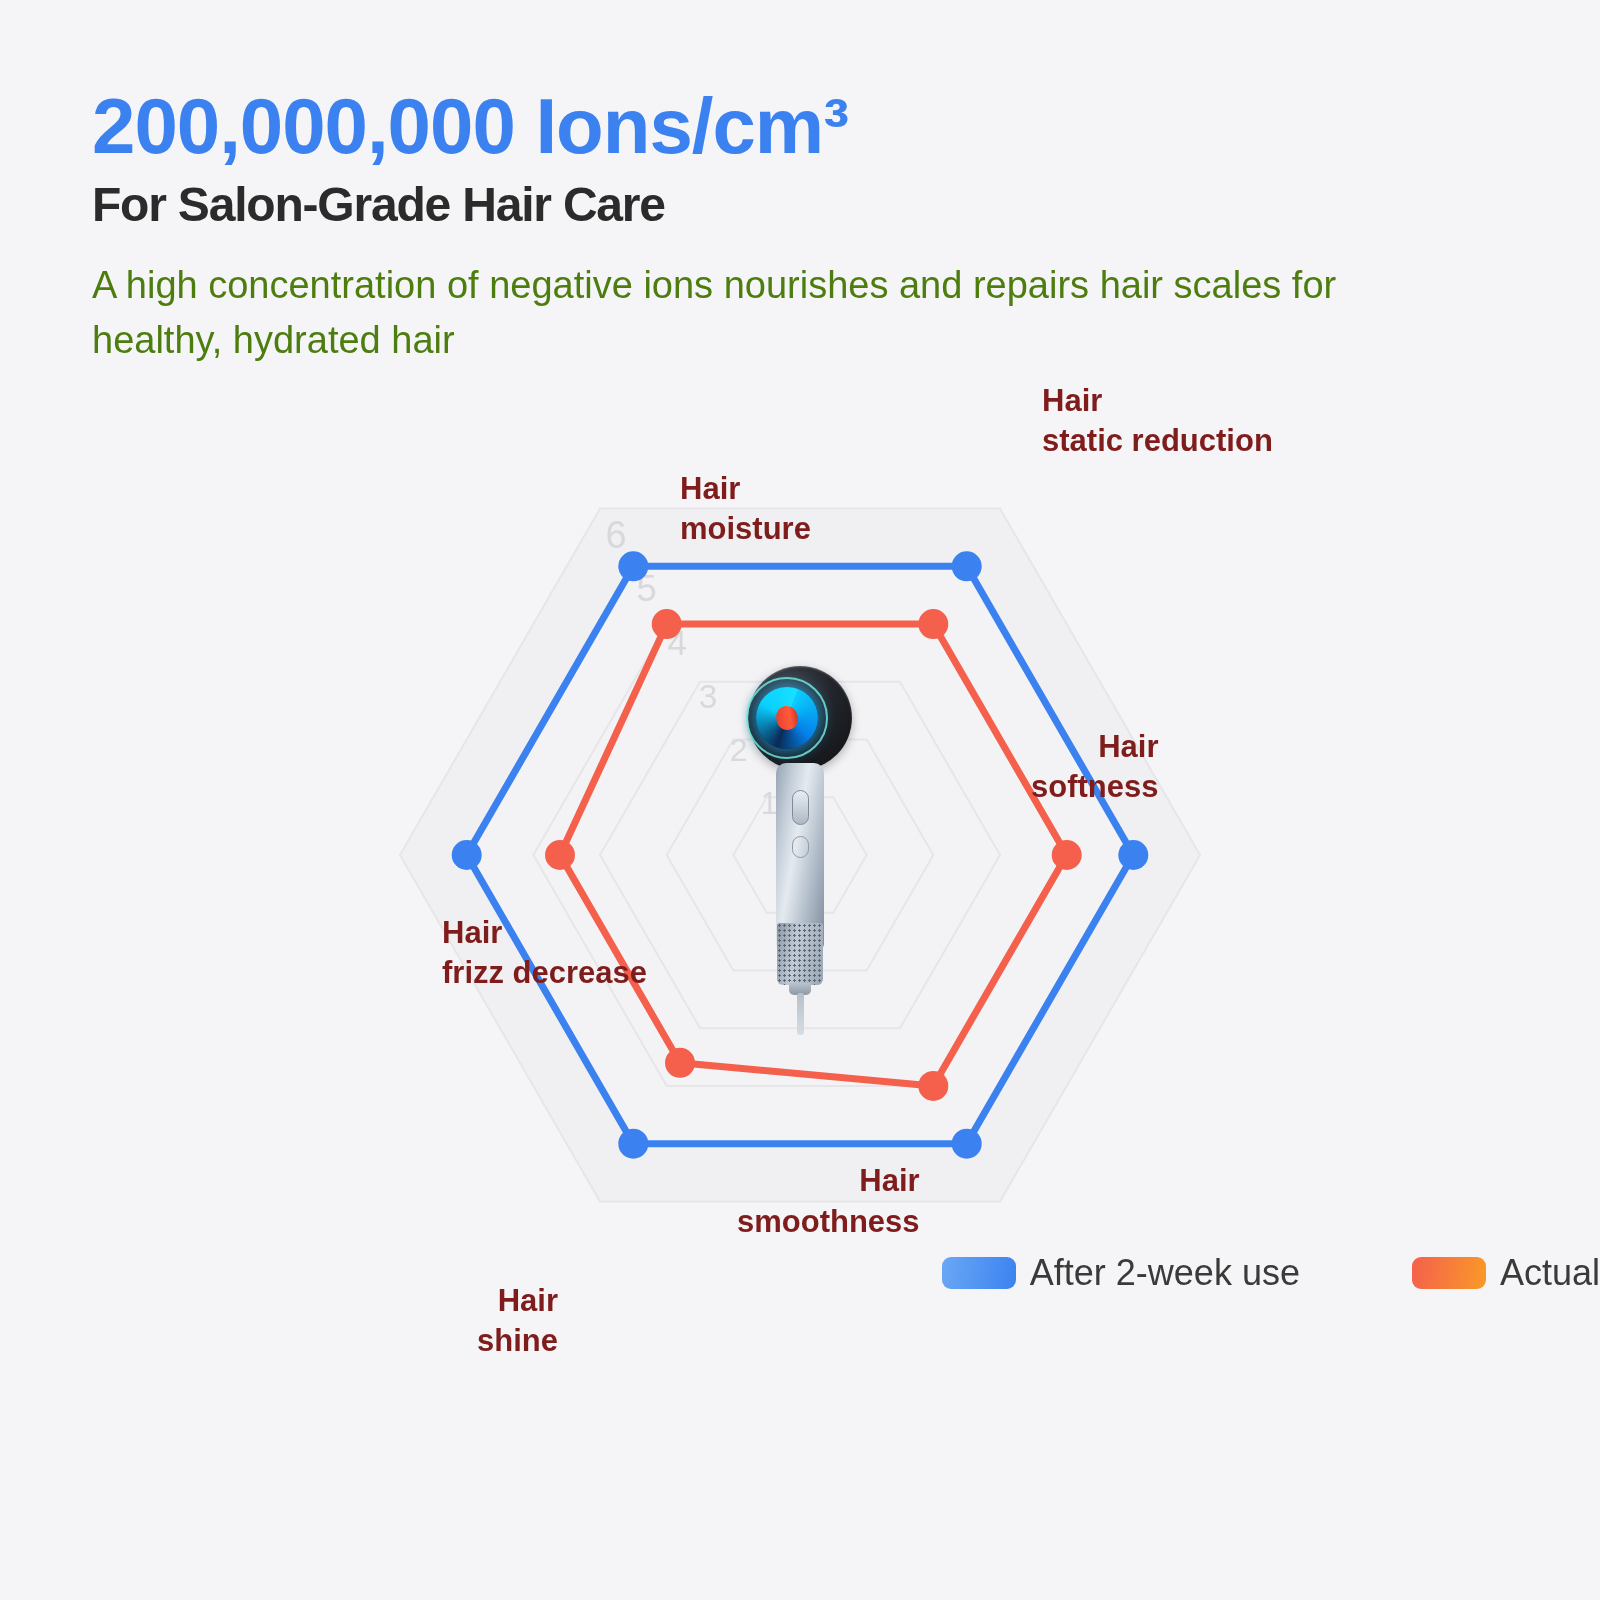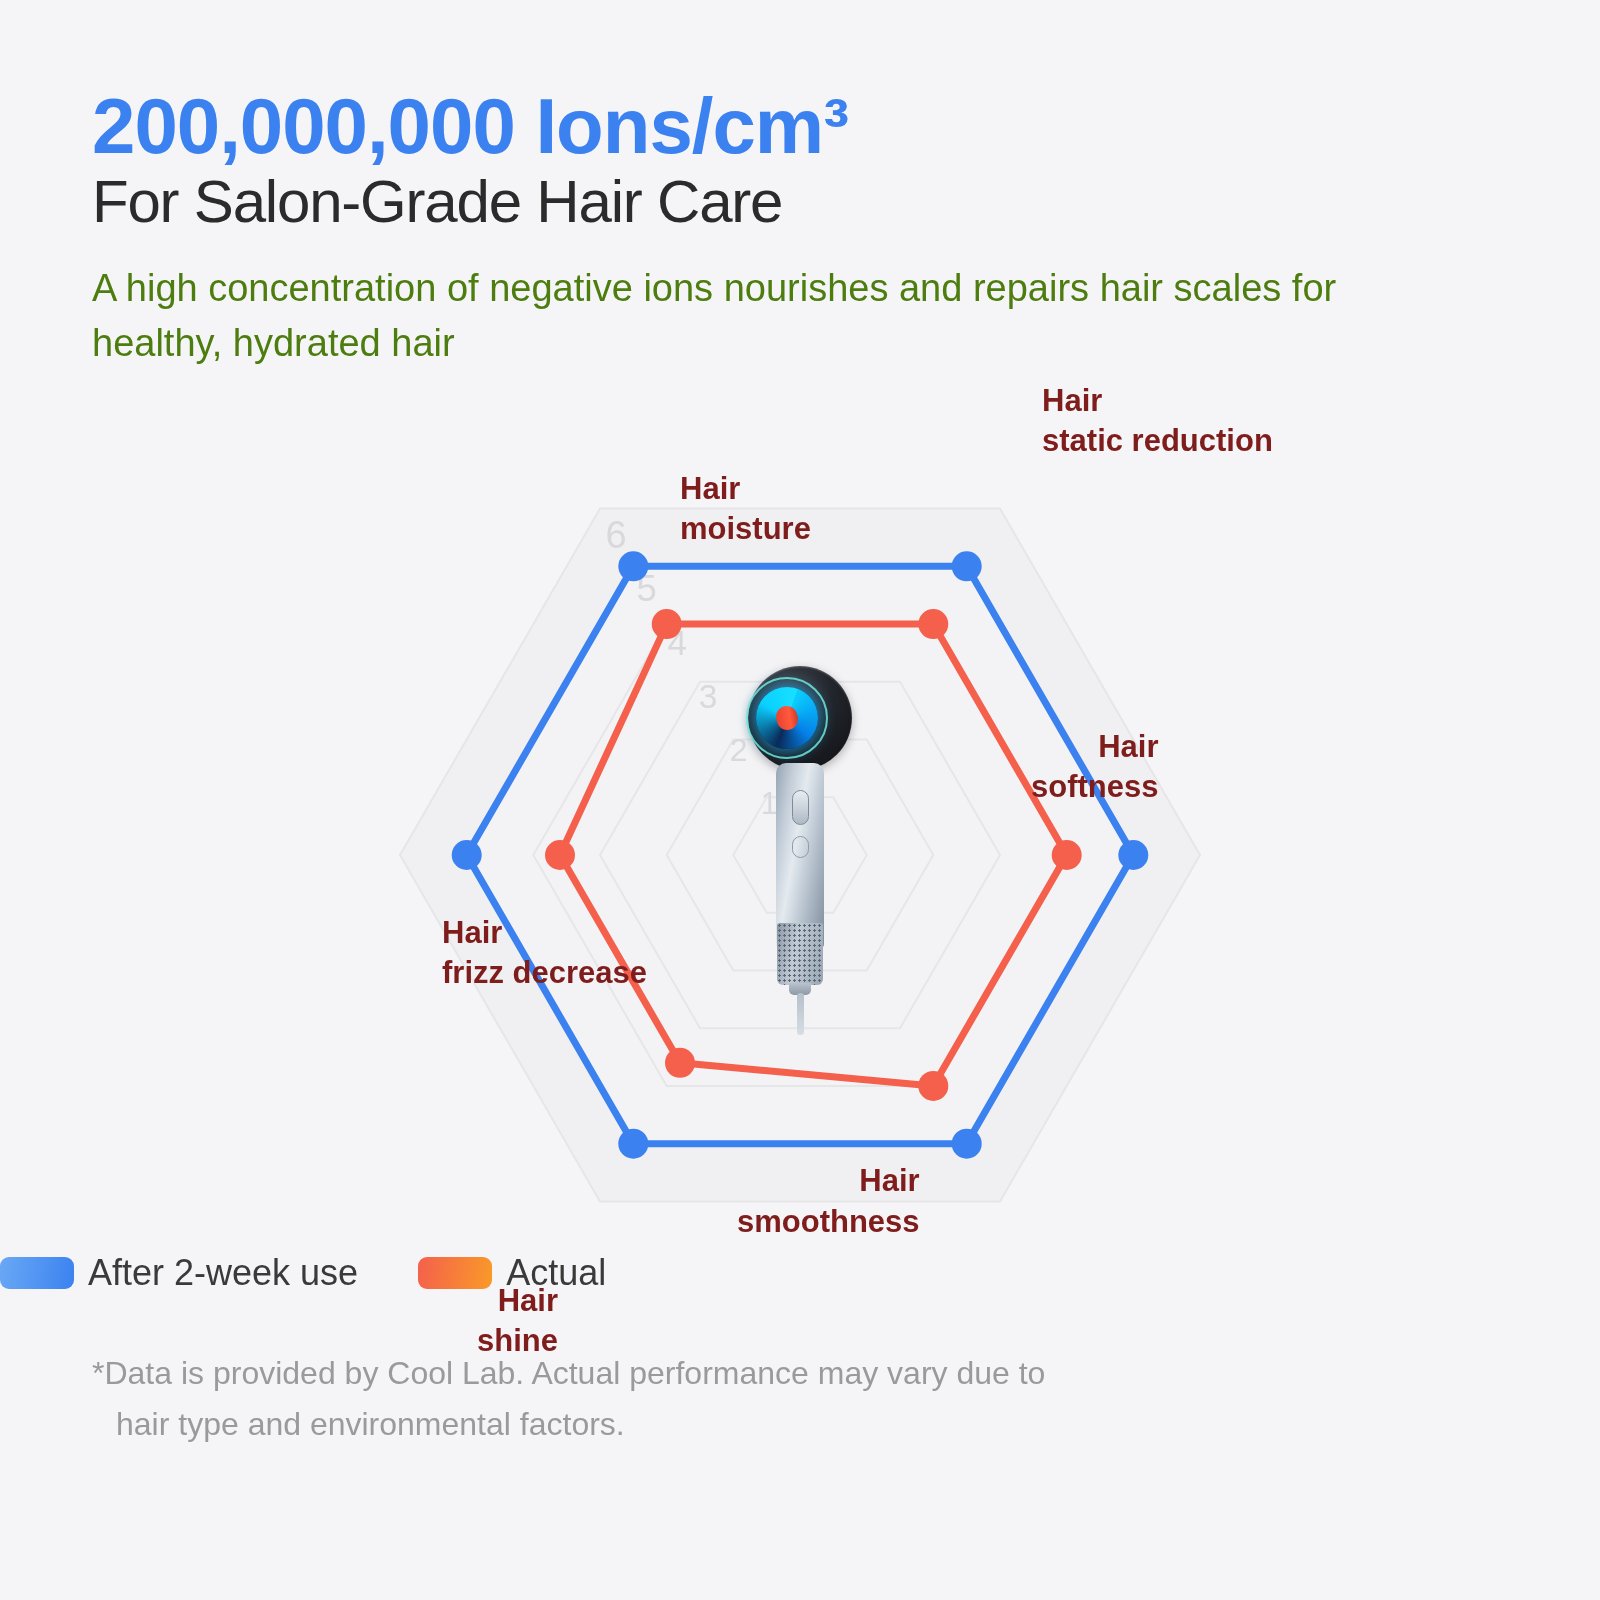--- a/index.html
+++ b/index.html
@@ -20,25 +20,26 @@
   #header { position: absolute; left: 92px; top: 86px; width: 1420px; }
   #headline-ions {
     font-size: 78px;
     font-weight: 700;
     letter-spacing: -1px;
     line-height: 1.05;
     color: #3b82f0;
     white-space: nowrap;
   }
   #headline-main {
-    font-size: 60px;
-    font-weight: 400;
+    font-size: 48px;
+    font-weight: 700;
     letter-spacing: -1.2px;
     line-height: 1.12;
     color: #2b2b2b;
+    margin-top: 10px;
     white-space: nowrap;
   }
   #subtitle {
     margin-top: 26px;
     font-size: 38px;
     line-height: 1.45;
     color: #4d7c0f;
     max-width: 1370px;
   }
 
@@ -128,22 +129,22 @@
     position: absolute; left: 62px; top: 327px;
     width: 7px; height: 42px;
     background: linear-gradient(180deg,#b6c0ca,#d6dde4);
     border-radius: 3px;
   }
 
   
   #legend {
     position: absolute; left: 0; top: 1252px;
     width: 1600px;
-    display: flex; justify-content: flex-start; align-items: center;
-    gap: 60px;
+    display: flex; justify-content: flex-end; align-items: center;
+    gap: 112px;
   }
   .legend-item { display: flex; align-items: center; gap: 14px; }
   .legend-swatch { width: 74px; height: 32px; border-radius: 9px; }
   .legend-swatch.blue  { background: linear-gradient(100deg,#6aa8f5 0%, #3b82f0 100%); }
   .legend-swatch.orange{ background: linear-gradient(100deg,#f4604c 0%, #fa9a28 100%); }
   .legend-text { font-size: 36px; color: #3a3a3a; white-space: nowrap; }
 
   
   #footnote {
     position: absolute; left: 92px; top: 1348px;
@@ -234,18 +235,14 @@
     <div class="legend-item">
       <span class="legend-swatch blue"></span>
       <span class="legend-text">After 2-week use</span>
     </div>
     <div class="legend-item">
       <span class="legend-swatch orange"></span>
       <span class="legend-text">Actual</span>
     </div>
   </div>
 
-  <div id="footnote">
-    <span>*Data is provided by Cool Lab. Actual performance may vary due to</span>
-    <span class="l2">hair type and environmental factors.</span>
-  </div>
 
 </div>
 
 </body></html>

